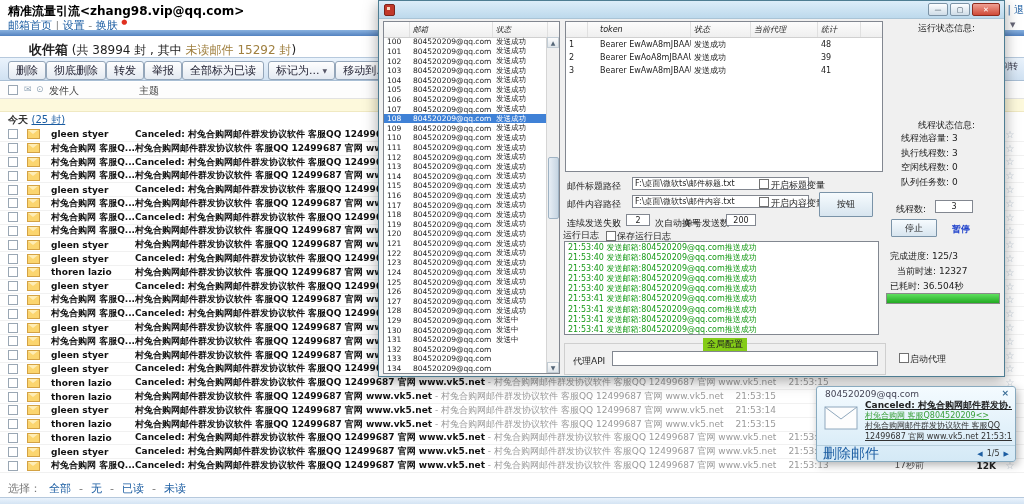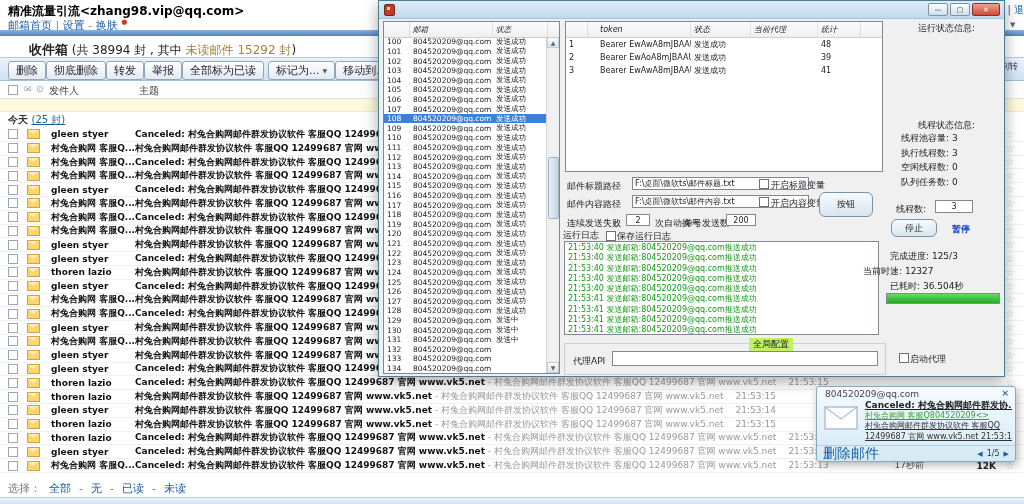--- a/index.html
+++ b/index.html
@@ -81,27 +81,27 @@
   .tklist .k1{width:22px;flex:none;padding-left:3px;box-sizing:border-box;}
   .tklist .k2{width:103px;flex:none;padding-left:12px;box-sizing:border-box;overflow:hidden;white-space:nowrap;}
   .tklist .k3{width:60px;flex:none;padding-left:3px;box-sizing:border-box;}
   .tklist .k4{width:67px;flex:none;padding-left:3px;box-sizing:border-box;}
   .tklist .k5{width:43px;flex:none;padding-left:3px;box-sizing:border-box;}
   .krow{display:flex;height:13px;align-items:center;}
   .flabel{position:absolute;font-size:9px;color:#222;white-space:nowrap;}
   .tinput{position:absolute;box-sizing:border-box;border:1px solid #828790;background:#fff;font-size:8px;
       font-family:"DejaVu Sans","Liberation Sans",sans-serif;padding:0 2px;color:#222;}
   .tcheck{position:absolute;width:8px;height:8px;background:#fff;border:1px solid #707070;}
-  .push-btn{position:absolute;box-sizing:border-box;border:1px solid #7a93a8;border-radius:6px;
+  .push-btn{position:absolute;box-sizing:border-box;border:1px solid #7a93a8;border-radius:1px;
       background:linear-gradient(#f6fbfe,#d8e5ef);font-size:9px;color:#222;display:flex;align-items:center;justify-content:center;}
   .logbox{position:absolute;left:185px;top:240px;width:315px;height:94px;background:#fff;border:1px solid #828790;
       box-sizing:border-box;overflow:hidden;padding:1px 3px;}
   .logline{font-size:8px;line-height:10.3px;color:#189a18;white-space:nowrap;}
   .gbox{position:absolute;left:185px;top:342px;width:322px;height:32px;border:1px solid #cfcfcf;box-sizing:border-box;}
-  .gbox-title{position:absolute;left:50%;top:-6px;transform:translateX(-50%);background:#bef264;padding:0 4px;font-size:9px;color:#222;margin-left:46px;}
+  .gbox-title{position:absolute;left:50%;top:-6px;transform:translateX(-50%);background:#84cc16;padding:0 4px;font-size:9px;color:#222;}
   .rp-title{position:absolute;font-size:9px;color:#222;font-weight:normal;text-align:center;width:115px;white-space:nowrap;}
   .stat-line{height:14.5px;font-size:9px;color:#222;white-space:nowrap;}
   .stat-line.gap{margin-top:7px;}
   .blue-link{color:#2244cc;font-weight:bold;}
   .pbar{position:absolute;left:507px;top:292px;width:114px;height:11px;border:1px solid #8a8a8a;background:#fff;box-sizing:border-box;}
   .pbar-fill{width:100%;height:100%;background:linear-gradient(#5fe05f,#22aa22);}
   
   .popup{position:absolute;left:816px;top:386px;width:200px;height:76px;z-index:10;box-sizing:border-box;
       background:linear-gradient(#f4fbff,#d4e9f6);border:1px solid #88aabf;border-radius:3px;
       box-shadow:2px 3px 9px rgba(0,0,0,.3);font-size:8px;color:#333;}
@@ -753,21 +753,21 @@
 
       <div class="stat-line"><span>空闲线程数:</span> <span>0</span></div>
 
       <div class="stat-line"><span>队列任务数:</span> <span>0</span></div>
     </div>
   <span class="flabel" style="left:517px;top:202px;">线程数:</span>
   <input class="tinput" style="left: 556px; top: 199px; width: 38px; height: 13px; text-align: center;" value="3">
   <div class="push-btn" style="left:512px;top:218px;width:46px;height:18px;">停止</div>
   <span class="flabel blue-link" style="left:573px;top:222px;">暂停</span>
   <div class="stat-line" style="position:absolute;left:511px;top:249px;"><span>完成进度:</span> <span>125/3</span></div>
-  <div class="stat-line" style="position:absolute;left:484px;top:264px;"><span>当前时速:</span> <span>12327</span></div>
+  <div class="stat-line" style="position:absolute;left:518px;top:264px;"><span>当前时速:</span> <span>12327</span></div>
   <div class="stat-line" style="position:absolute;left:511px;top:279px;"><span>已耗时:</span> <span>36.504秒</span></div>
   <div class="pbar">
       <div class="pbar-fill"></div>
     </div>
 </div>
 
 <div class="popup">
   <span class="p-title">804520209@qq.com</span>
   <span class="p-close">×</span>
   <span class="p-env">

